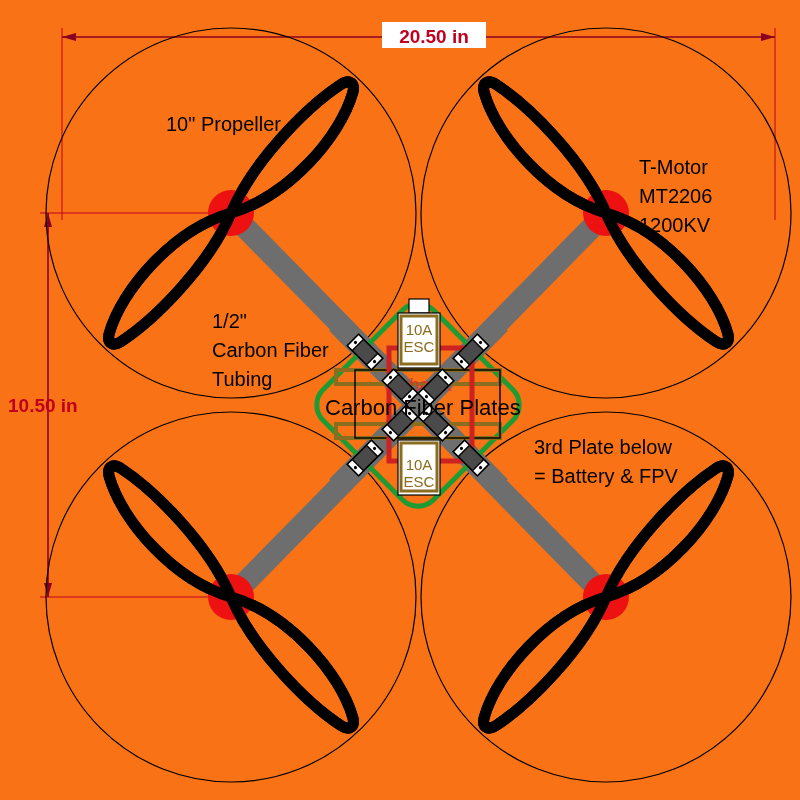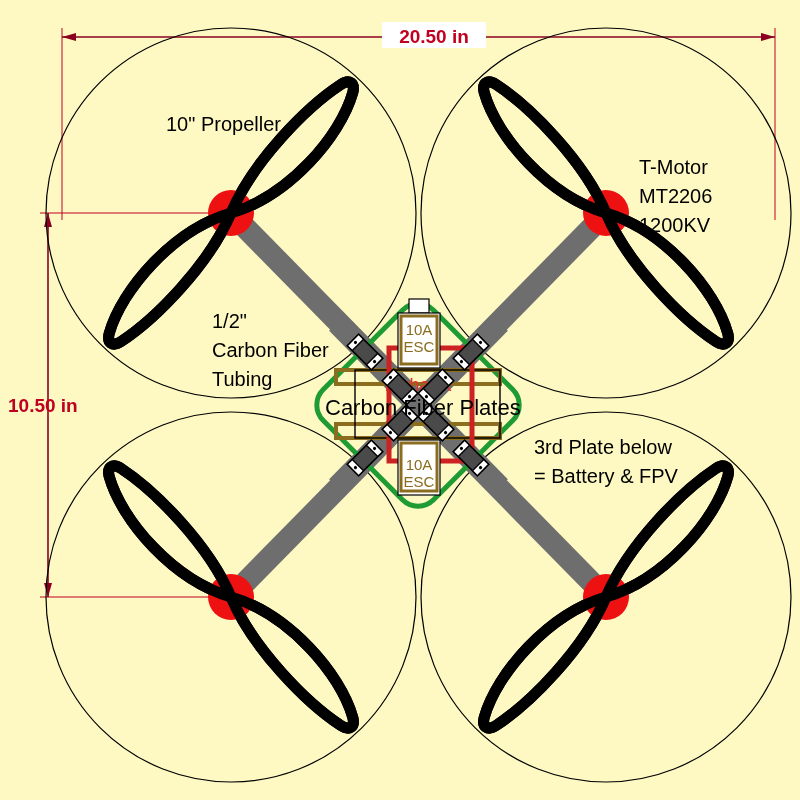--- a/index.html
+++ b/index.html
@@ -10,21 +10,21 @@
   body {
     width: 800px;
     height: 800px;
     font-family: "Liberation Sans", sans-serif;
     overflow: hidden;
   }
   #stage {
     position: relative;
     width: 800px;
     height: 800px;
-    background: #fef9c3;
+    background: #f97316;
     text-decoration: underline;
   }
   #stage svg {
     position: absolute;
     top: 0;
     left: 0;
   }
   text { font-family: "Liberation Sans", sans-serif; }
   .lbl-black { font-size: 20px; fill: #000000; }
   .lbl-dim   { font-size: 19px; fill: #c00020; font-weight: bold; }

